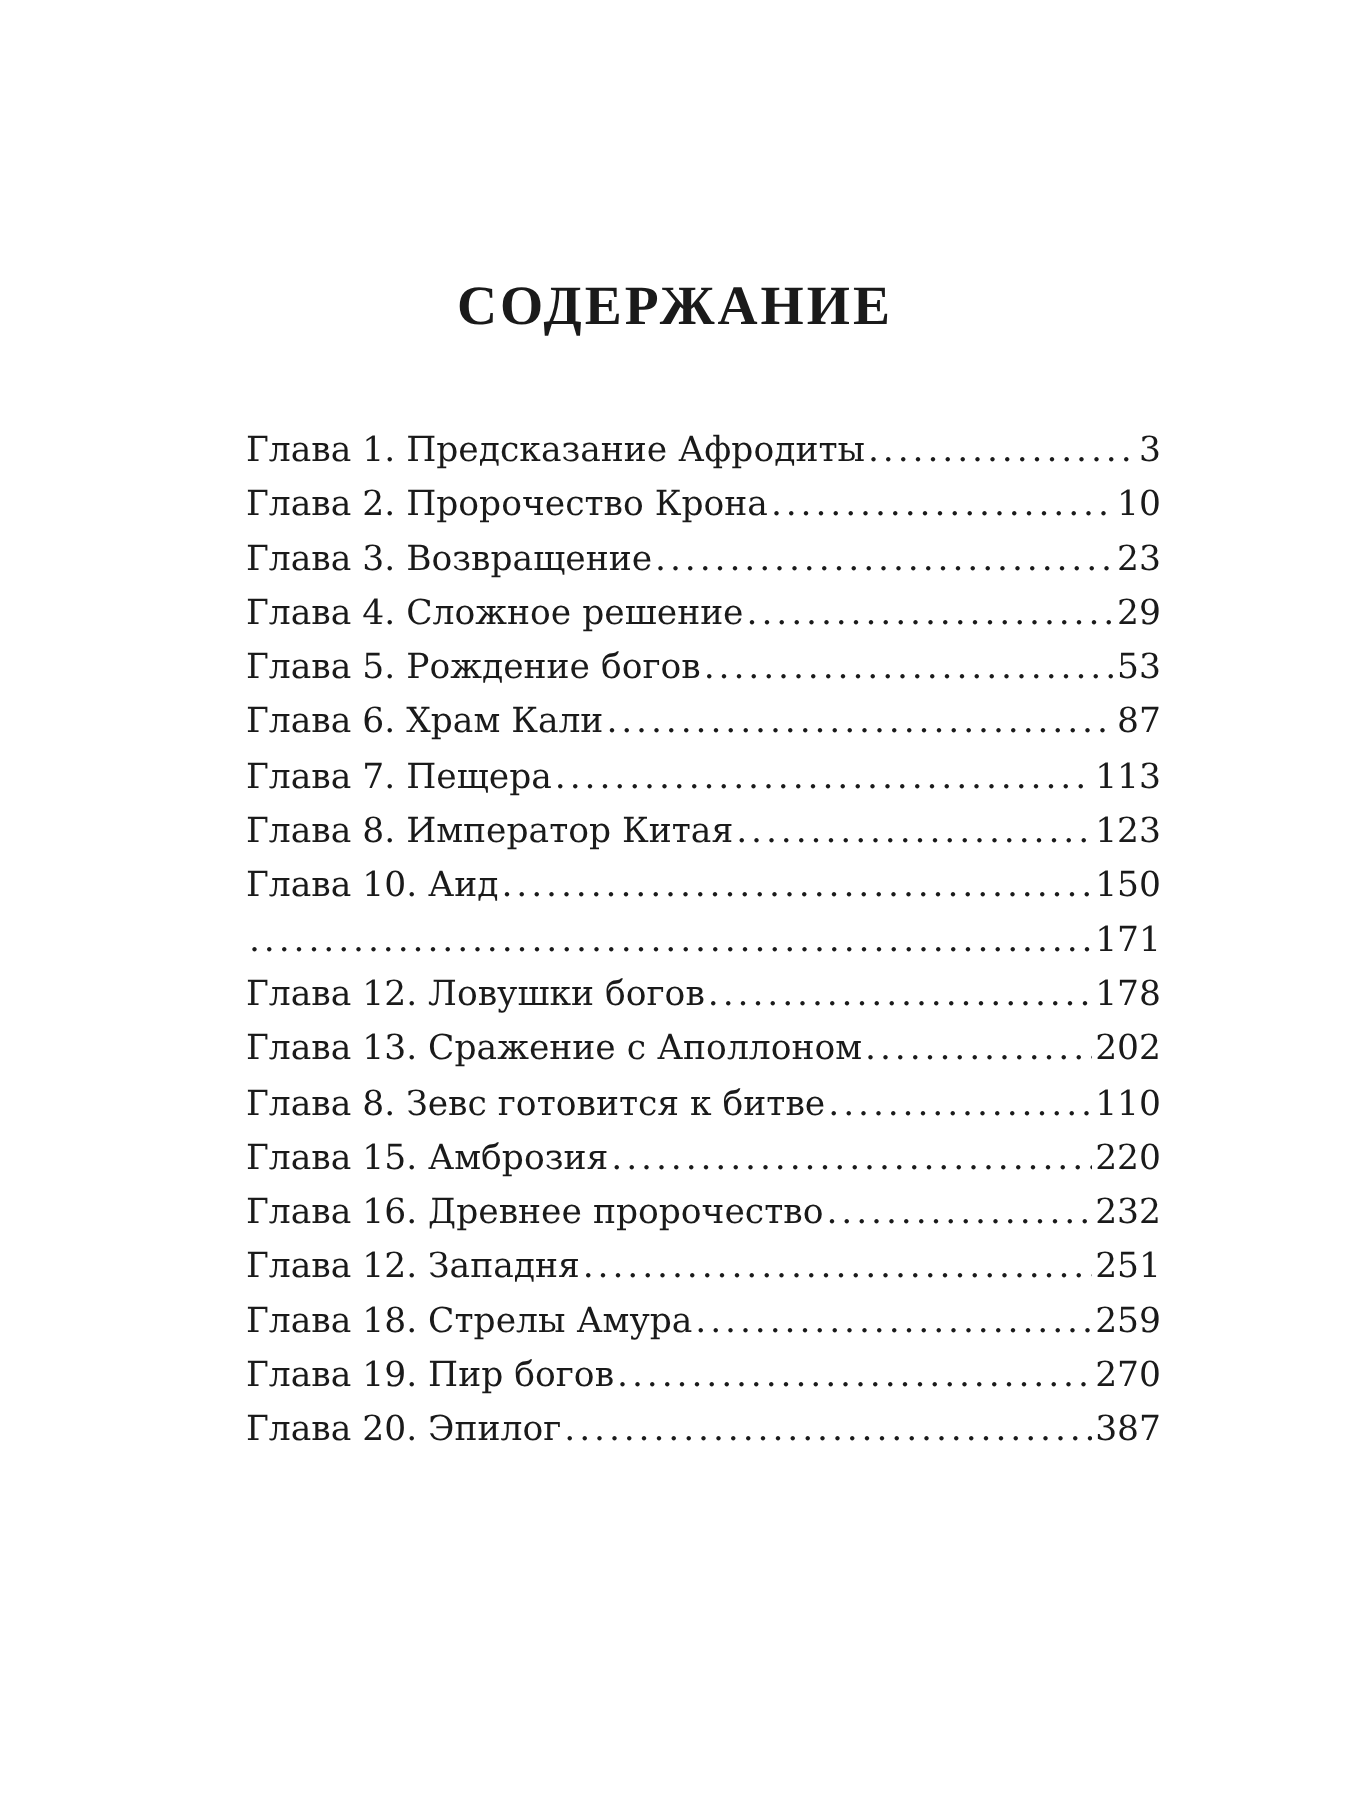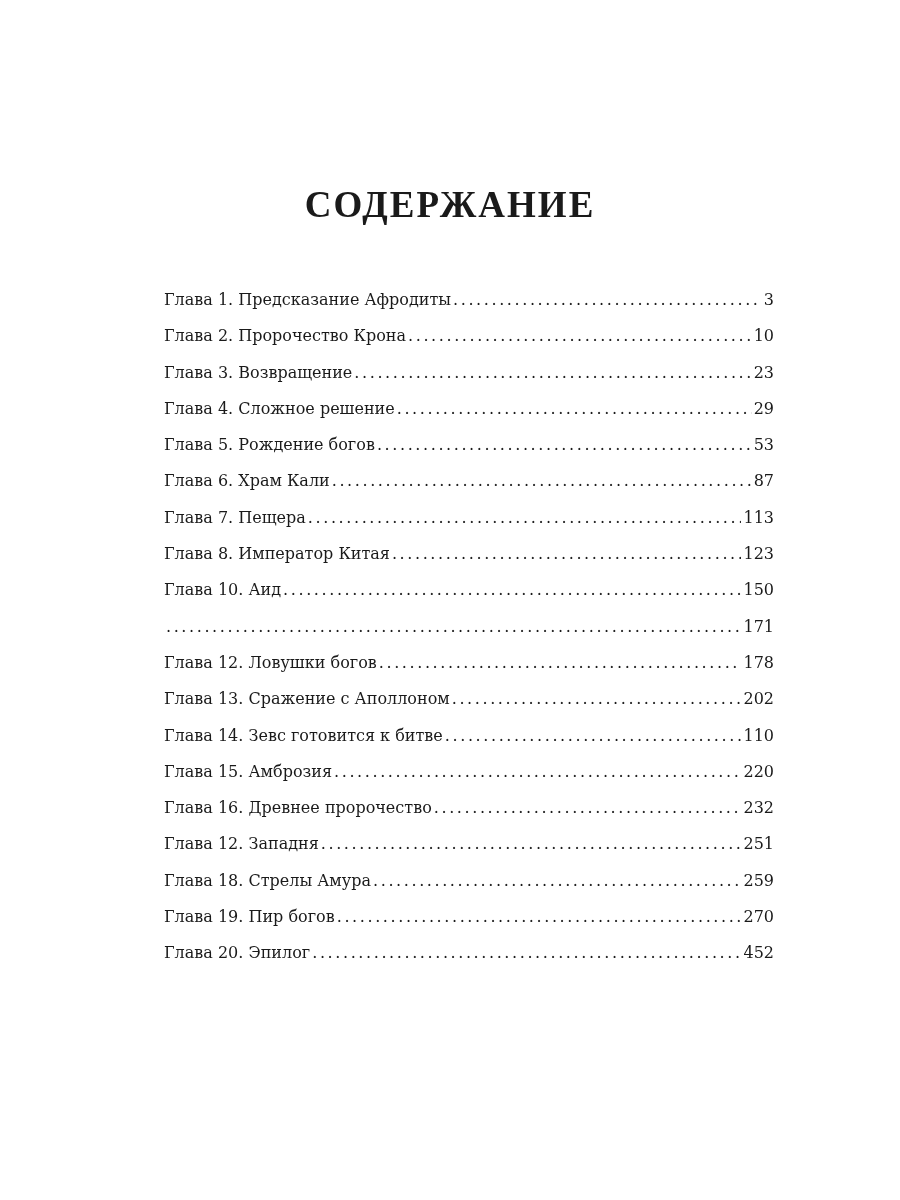--- a/index.html
+++ b/index.html
@@ -1,21 +1,21 @@
 <!DOCTYPE html>
 <html><head>
   <meta charset="utf-8">
   <style>
     html, body { margin:0; padding:0; background:#ffffff; }
     body { width:900px; height:1200px; position:relative; overflow:hidden;
       font-family:"DejaVu Serif","Liberation Serif",serif; color:#1a1a1a; }
     .title { position:absolute; top:183px; left:0; width:900px; text-align:center;
       font-family:"Liberation Serif",serif; font-weight:bold; font-size:37px; letter-spacing:2px; color:#1a1a1a; }
     .toc { position:absolute; top:282px; left:164px; width:610px; }
-    .row { display:flex; align-items:baseline; height:36.3px; font-size:16px; line-height:36px; }
+    .row { display:flex; align-items:baseline; height:36.3px; font-size:23px; line-height:36px; }
     .row .label { white-space:nowrap; }
     .row .dots { flex:1; overflow:hidden; white-space:nowrap; margin:0 2px; letter-spacing:2.6px; }
     .row .dots::after { content:"......................................................................................................................"; }
     .row .page { white-space:nowrap; text-align:right; }
   </style>
 </head>
 <body>
 
 <div class="title">СОДЕРЖАНИЕ</div>
 
@@ -73,21 +73,21 @@
       <span class="label">Глава 12. Ловушки богов</span>
       <span class="dots"></span>
       <span class="page">178</span>
     </div>
   <div class="row">
       <span class="label">Глава 13. Сражение с Аполлоном</span>
       <span class="dots"></span>
       <span class="page">202</span>
     </div>
   <div class="row">
-      <span class="label">Глава 14. Зевс готовится к битве</span>
+      <span class="label">Глава 8. Зевс готовится к битве</span>
       <span class="dots"></span>
       <span class="page">110</span>
     </div>
   <div class="row">
       <span class="label">Глава 15. Амброзия</span>
       <span class="dots"></span>
       <span class="page">220</span>
     </div>
   <div class="row">
       <span class="label">Глава 16. Древнее пророчество</span>
@@ -105,15 +105,15 @@
       <span class="page">259</span>
     </div>
   <div class="row">
       <span class="label">Глава 19. Пир богов</span>
       <span class="dots"></span>
       <span class="page">270</span>
     </div>
   <div class="row">
       <span class="label">Глава 20. Эпилог</span>
       <span class="dots"></span>
-      <span class="page">452</span>
+      <span class="page">387</span>
     </div>
 </div>
 
 </body></html>

